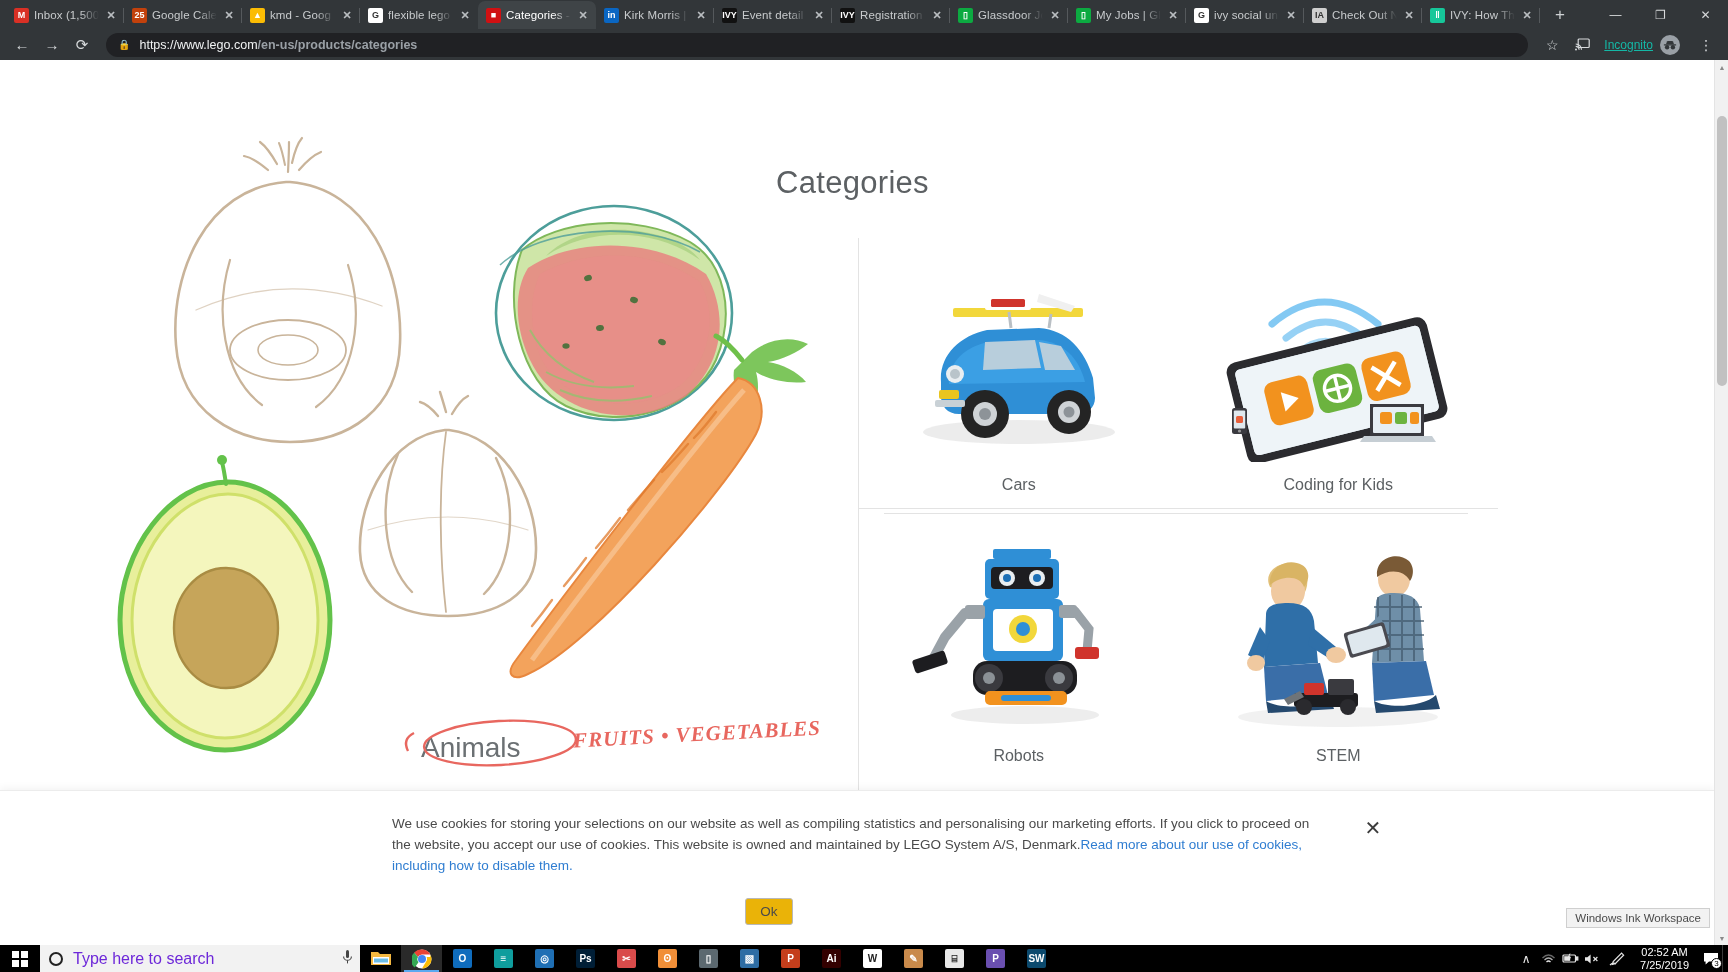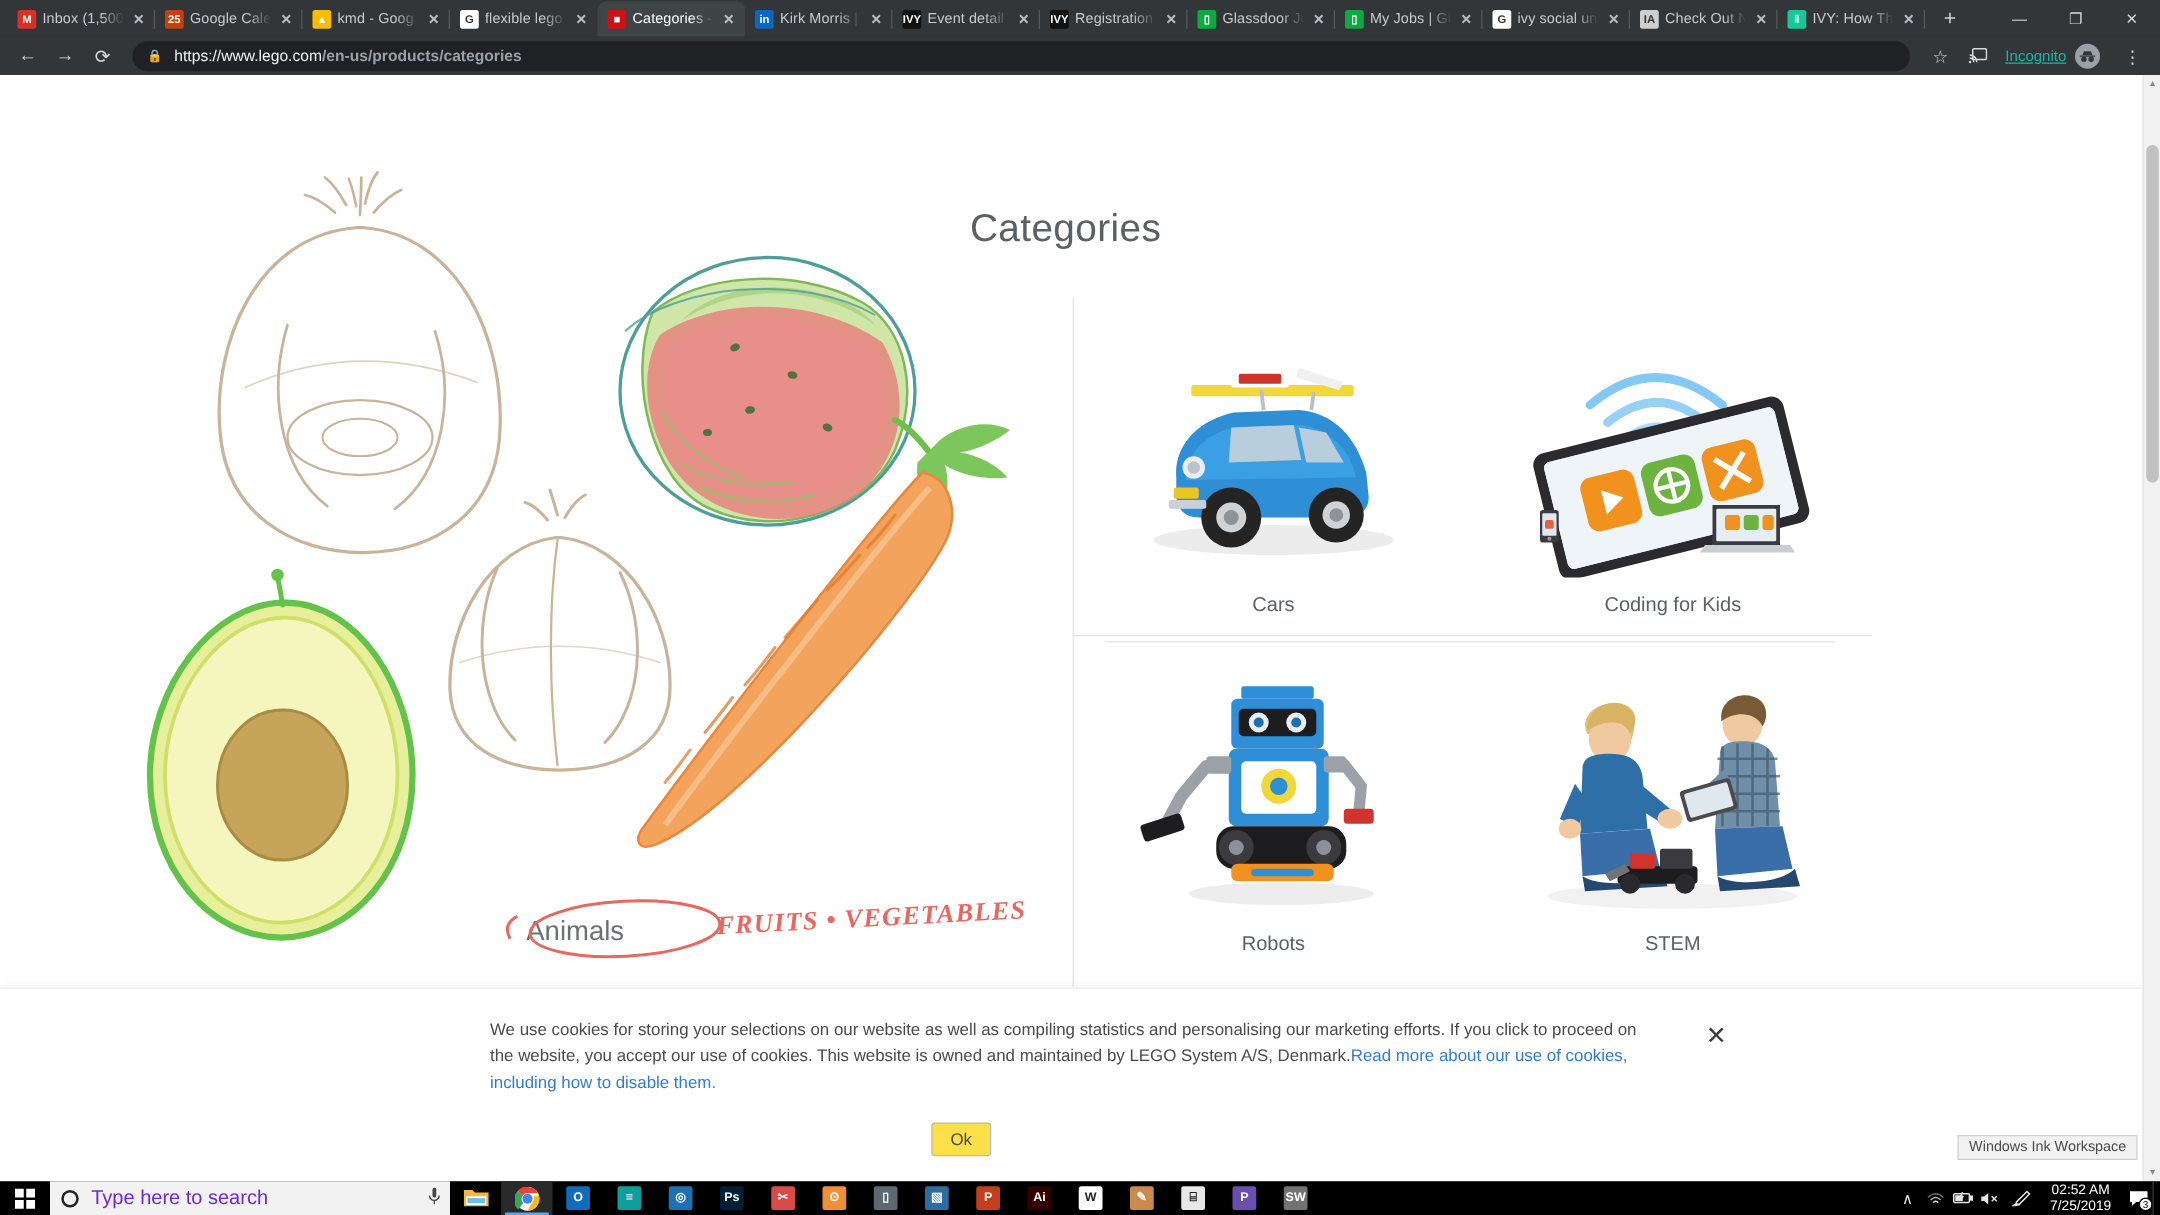--- a/index.html
+++ b/index.html
@@ -116,21 +116,21 @@
     position: absolute; left: 0; width: 14px; height: 14px;
     display: flex; align-items: center; justify-content: center;
     color: #8a8a8a; font-size: 7px;
   }
 
   
   .illo { position: absolute; left: 0; top: 0; width: 858px; height: 780px; }
   .illo svg { position: absolute; left: 0; top: 0; }
   .animals-word {
     position: absolute; left: 421px; top: 672px;
-    font-size: 22px; color: #6b7073; font-family: "Liberation Sans", sans-serif;
+    font-size: 28px; color: #6b7073; font-family: "Liberation Sans", sans-serif;
   }
   .fv-word {
     position: absolute; left: 573px; top: 662px;
     font-size: 21px; color: #e8675f; letter-spacing: 1px;
     transform: rotate(-3deg); font-family: "Liberation Serif", serif;
     font-weight: bold; font-style: italic;
   }
 
   
   .cats {
@@ -171,21 +171,21 @@
     line-height: 21px;
   }
   .cookie-text a { color: #2f7dd1; text-decoration: none; }
   .cookie-close {
     position: absolute; right: 328px; top: 24px;
     width: 26px; height: 26px; display: flex; align-items: center; justify-content: center;
     color: #3c3c3c; font-size: 20px; font-weight: 300;
   }
   .cookie-ok {
     display: block; margin: 22px auto 0 auto;
-    width: 48px; height: 27px; background: #fde047; border: 1px solid #b8b8b8;
+    width: 48px; height: 27px; background: #eab308; border: 1px solid #b8b8b8;
     border-radius: 3px; font-size: 13.5px; color: #4a4a4a;
     font-family: "Liberation Sans", sans-serif;
     position: relative; left: -88px;
   }
 
   
   .taskbar {
     position: absolute; left: 0; top: 945px; width: 1728px; height: 27px;
     background: #000000; display: flex; align-items: center;
   }
@@ -707,21 +707,21 @@
       <div class="tb-app">
         <span class="ico-sq" style="background: rgb(201, 138, 75); color: rgb(255, 255, 255);">✎</span>
       </div>
       <div class="tb-app">
         <span class="ico-sq" style="background: rgb(232, 232, 232); color: rgb(34, 34, 34);">⌸</span>
       </div>
       <div class="tb-app">
         <span class="ico-sq" style="background: rgb(106, 79, 176); color: rgb(255, 255, 255);">P</span>
       </div>
       <div class="tb-app">
-        <span class="ico-sq" style="background: #737373; color: rgb(255, 255, 255); text-align: right;">SW</span>
+        <span class="ico-sq" style="background: #0c4a6e; color: rgb(255, 255, 255); text-align: right;">SW</span>
       </div>
     </div>
   <div class="tray">
     <div class="tray-ico">∧</div>
     <div class="tray-ico">
       <svg width="15" height="12" viewBox="0 0 15 12" fill="none" stroke="#e6e6e6" stroke-width="1.3">
         <path d="M1.5 5 Q7.5 -1 13.5 5" opacity=".45"></path>
           <path d="M3.5 7 Q7.5 3 11.5 7" opacity=".75"></path>
           <path d="M5.5 9 Q7.5 7 9.5 9"></path>
       </svg>

